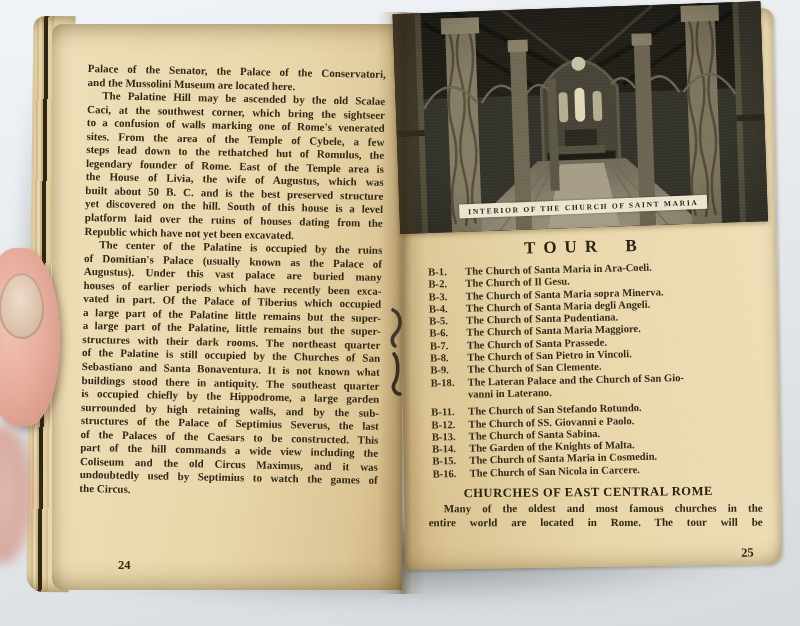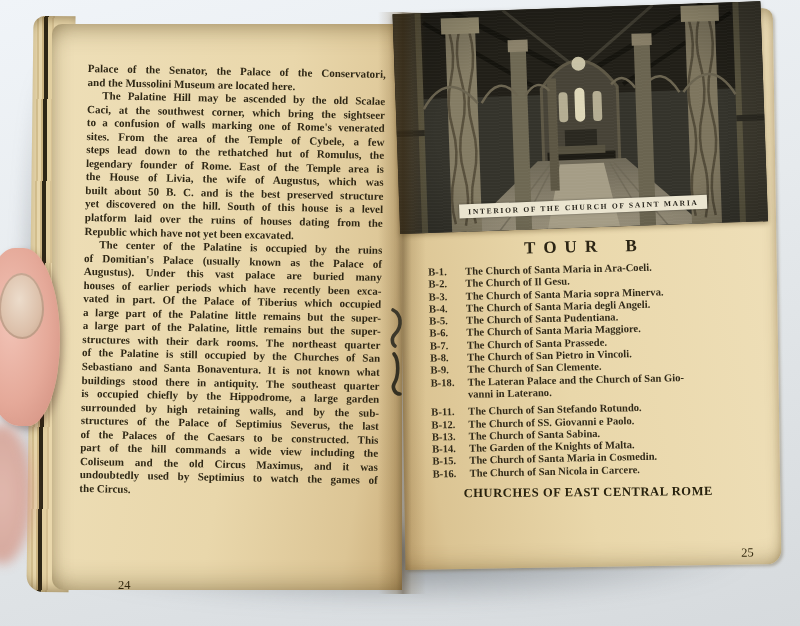--- a/index.html
+++ b/index.html
@@ -30,22 +30,22 @@
     transform:rotate(-.9deg);transform-origin:0 60%;
     background:linear-gradient(260deg,#efe0ba 0%,#e9d7aa 58%,#dbc493 90%,#ccaf7b 100%);
     box-shadow:inset 0 16px 20px -16px rgba(80,60,20,.45),inset 0 -18px 22px -18px rgba(80,60,20,.42),
       inset -10px 0 14px -12px rgba(100,75,30,.5),2px 2px 3px rgba(90,70,30,.3);}
   
   .left-text{position:absolute;left:36px;top:38px;width:298px;transform:rotate(1.15deg);
     transform-origin:0 0;color:#2f2816;font-weight:700;font-size:11px;line-height:13.55px;}
   .bline{text-align:justify;text-align-last:justify;min-height:13.55px;}
   .bline.noj{text-align-last:left;}
   .bline.indent{padding-left:15px;}
-  .pagenum{position:absolute;font-size:12.5px;font-weight:400;color:#33290f;}
-  .pn-left{left:66px;top:534px;margin-top:20px;}
+  .pagenum{position:absolute;font-size:12.5px;font-weight:700;color:#33290f;}
+  .pn-left{left:66px;top:534px;}
   .pn-right{left:336px;top:537px;}
   
   .photo{position:absolute;left:0;top:0;width:368px;height:220px;overflow:hidden;
     background:#2c2b24;transform:rotate(-1.1deg);transform-origin:0 100%;
     box-shadow:0 2px 5px rgba(60,40,10,.35);}
   .photo svg{display:block;}
   .grain{position:absolute;left:0;top:0;right:0;bottom:0;pointer-events:none;
     background:repeating-linear-gradient(0deg,rgba(255,255,255,.025) 0 1px,transparent 1px 3px),
       radial-gradient(ellipse at 50% 55%,rgba(0,0,0,0) 55%,rgba(0,0,0,.28) 100%);}
   .photo-caption{position:absolute;left:50%;bottom:14px;transform:translateX(-50%) rotate(-.3deg);
@@ -252,20 +252,24 @@
           <span class="txt">The Church of Santa Maria in Cosmedin.</span>
         </li>
         <li class="titem">
           <span class="lbl">B-16.</span>
           <span class="txt">The Church of San Nicola in Carcere.</span>
         </li>
       </ol>
 
     <div class="section-heading">CHURCHES OF EAST CENTRAL ROME</div>
 
+    <div class="closing-para">
+        <div class="bline indent">Many of the oldest and most famous churches in the</div>
+        <div class="bline">entire world are located in Rome.  The tour will be</div>
+      </div>
 
     <div class="pagenum pn-right">25</div>
   </div>
 
   <div class="gutter"></div>
 
   <svg class="staples" width="26" height="96" viewBox="0 0 26 96">
     <path d="M10,4 C18,8 20,20 12,28 C8,32 9,38 12,40" fill="none" stroke="#3c382a" stroke-width="3.6" stroke-linecap="round"></path>
     <path d="M11,48 C16,54 16,70 11,78 C9,82 12,88 17,88" fill="none" stroke="#343022" stroke-width="3.6" stroke-linecap="round"></path>
   </svg>

